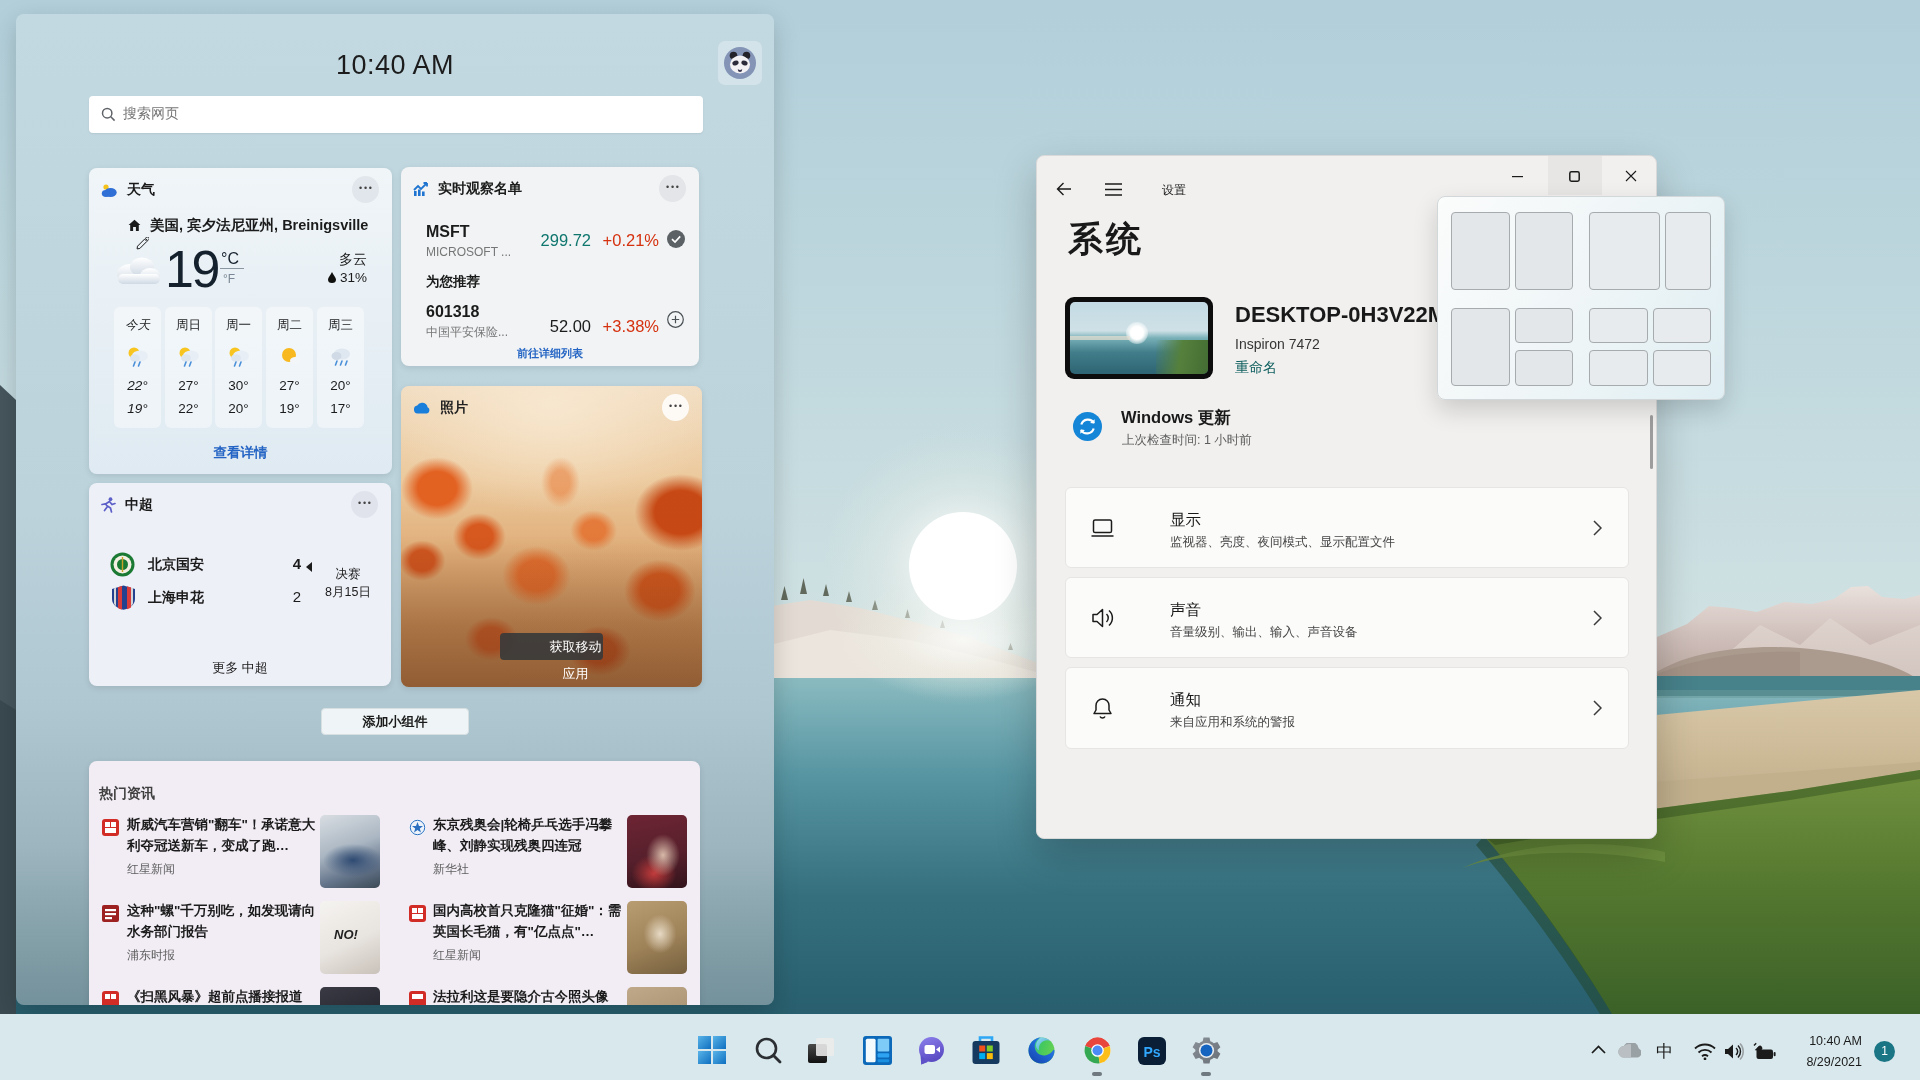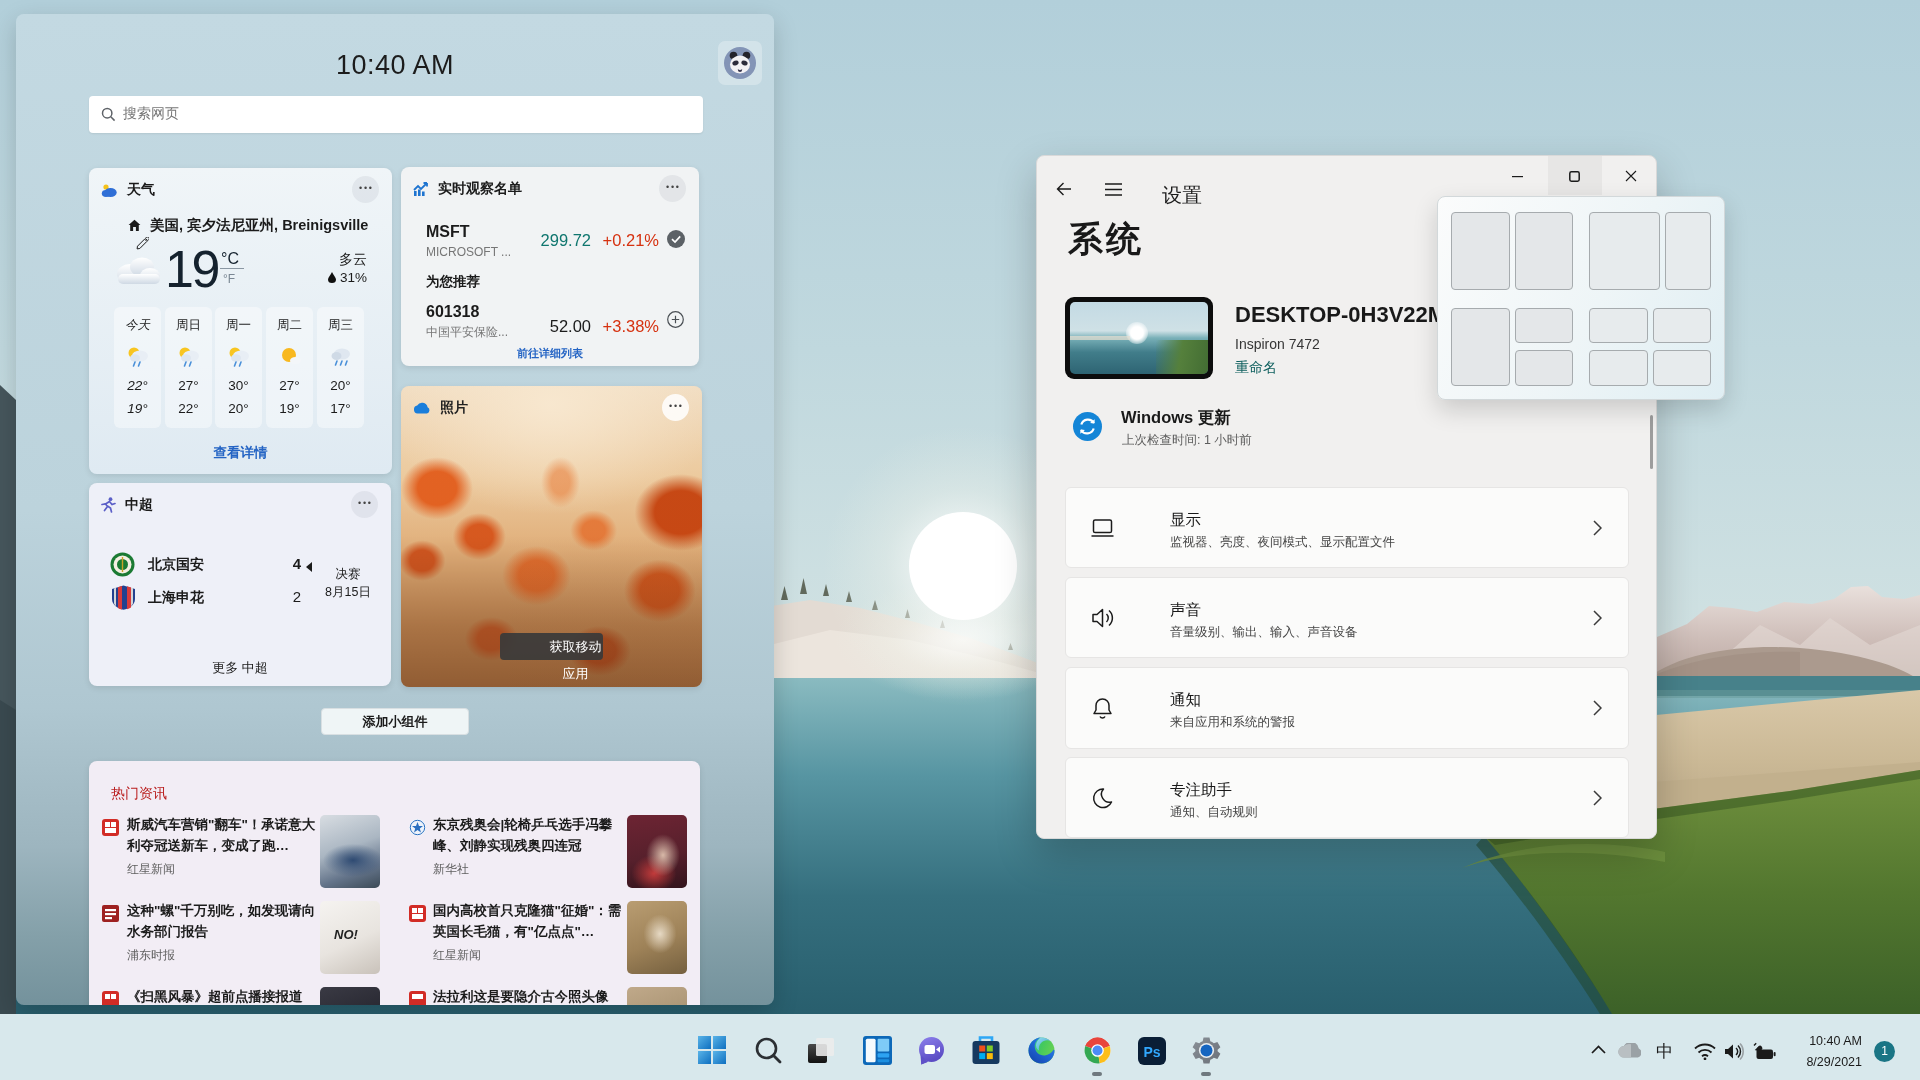--- a/index.html
+++ b/index.html
@@ -144,21 +144,21 @@
     </svg>
   </div>
   <div id="searchbar">
     <svg width="15" height="15" viewBox="0 0 15 15" style="position:absolute;left:12px;top:11px;">
       <circle cx="6.2" cy="6.2" r="4.7" fill="none" stroke="#5f6368" stroke-width="1.5"></circle>
       <line x1="9.8" y1="9.8" x2="13.6" y2="13.6" stroke="#5f6368" stroke-width="1.5"></line>
     </svg>
     <span>搜索网页</span>
   </div>
   <div id="newscard" class="card" style="left:73px; top:747px; width:611px; height:260px; background:#f2edf5; overflow:hidden;">
-    <div class="abs" style="left:10px; top:24px; font-size:14px; font-weight:normal; color:#b91c1c;margin-left:12px;">热门资讯</div>
+    <div class="abs" style="left:10px; top:24px; font-size:14px; font-weight:bold; color:#404040;">热门资讯</div>
 
     <div class="abs" style="left:13px; top:58px;"><svg width="17" height="17" viewBox="0 0 17 17">
             <rect width="17" height="17" rx="3" fill="#d22c26"></rect>
             <rect x="3" y="3" width="5" height="5" fill="#fff"></rect>
             <rect x="9" y="3" width="5" height="5" fill="#fff"></rect>
             <rect x="3" y="9" width="11" height="5" fill="#fff"></rect>
           </svg></div>
     <div class="news-h" style="left:38px; top:53px; width:190px;">斯威汽车营销"翻车"！承诺意大利夺冠送新车，变成了跑…</div>
     <div class="news-s" style="left:38px; top:100px;">红星新闻</div>
     <div class="abs" style="left:231px; top:54px; width:60px; height:73px; border-radius:5px; background:radial-gradient(40px 22px at 55% 62%, #2e4a72, rgba(46,74,114,0) 75%), linear-gradient(160deg,#d8dde2 0%,#aab6c2 45%,#64748a 75%,#3c4a56 100%);"></div>
@@ -397,21 +397,21 @@
 </div>
 
 <div id="settings">
 
   <svg width="16" height="14" viewBox="0 0 16 14" class="abs" style="left:19px; top:26px;">
         <path d="M7.5 1 L1.5 7 L7.5 13 M1.8 7 L15 7" stroke="#1b1b1b" stroke-width="1.4" fill="none"></path>
       </svg>
   <svg width="17" height="13" viewBox="0 0 17 13" class="abs" style="left:68px; top:27px;">
         <path d="M0 1 L17 1 M0 6.5 L17 6.5 M0 12 L17 12" stroke="#1b1b1b" stroke-width="1.4"></path>
       </svg>
-  <div class="abs" style="left:125px; top:26px; font-size:20px; color:#1b1b1b;">设置</div>
+  <div class="abs" style="left:125px; top:26px; font-size:12px; color:#1b1b1b;">设置</div>
   <div class="abs" style="left:511px; top:0px; width:54px; height:39px; background:#e7e6e5;"></div>
   <svg width="11" height="2" viewBox="0 0 11 2" class="abs" style="left:475px; top:20px;">
         <rect width="11" height="1.2" fill="#1b1b1b"></rect>
       </svg>
   <svg width="11" height="11" viewBox="0 0 11 11" class="abs" style="left:532px; top:15px;">
         <rect x="0.8" y="0.8" width="9.4" height="9.4" rx="1.6" fill="none" stroke="#1b1b1b" stroke-width="1.5"></rect>
       </svg>
   <svg width="12" height="12" viewBox="0 0 12 12" class="abs" style="left:588px; top:14px;">
         <path d="M1 1 L11 11 M11 1 L1 11" stroke="#1b1b1b" stroke-width="1.1"></path>
       </svg>
@@ -464,30 +464,20 @@
           <path d="M1 1 L8 8 L1 15" stroke="#3a3a3a" stroke-width="1.5" fill="none"></path>
         </svg>
   </div>
   <div class="srow" style="top:511px; height:82px;">
     <svg width="25" height="25" viewBox="0 0 25 25" class="sicon">
           <path d="M12.5 3.5 C8.5 3.5 6 6.5 6 10 L6 14.5 L4 18 L21 18 L19 14.5 L19 10 C19 6.5 16.5 3.5 12.5 3.5 Z" fill="none" stroke="#1b1b1b" stroke-width="1.5" stroke-linejoin="round"></path>
           <path d="M10 21 A2.8 2.8 0 0 0 15 21" stroke="#1b1b1b" stroke-width="1.5" fill="none"></path>
         </svg>
     <div class="st1">通知</div>
         <div class="st2">来自应用和系统的警报</div>
-    <svg class="schev" width="9" height="16" viewBox="0 0 9 16">
-          <path d="M1 1 L8 8 L1 15" stroke="#3a3a3a" stroke-width="1.5" fill="none"></path>
-        </svg>
-  </div>
-  <div class="srow" style="top:601px; height:81px;">
-    <svg width="25" height="25" viewBox="0 0 25 25" class="sicon">
-          <path d="M13.5 3.5 A9.3 9.3 0 1 0 21.5 16.5 A8 8 0 0 1 13.5 3.5 Z" fill="none" stroke="#1b1b1b" stroke-width="1.5" stroke-linejoin="round"></path>
-        </svg>
-    <div class="st1">专注助手</div>
-        <div class="st2">通知、自动规则</div>
     <svg class="schev" width="9" height="16" viewBox="0 0 9 16">
           <path d="M1 1 L8 8 L1 15" stroke="#3a3a3a" stroke-width="1.5" fill="none"></path>
         </svg>
   </div>
 </div>
 
 <div id="snapfly">
   <div class="snapbox" style="left:13px; top:15px; width:59px; height:78px;"></div>
   <div class="snapbox" style="left:77px; top:15px; width:58px; height:78px;"></div>
   <div class="snapbox" style="left:151px; top:15px; width:71px; height:78px; background:#e7ebed;"></div>

